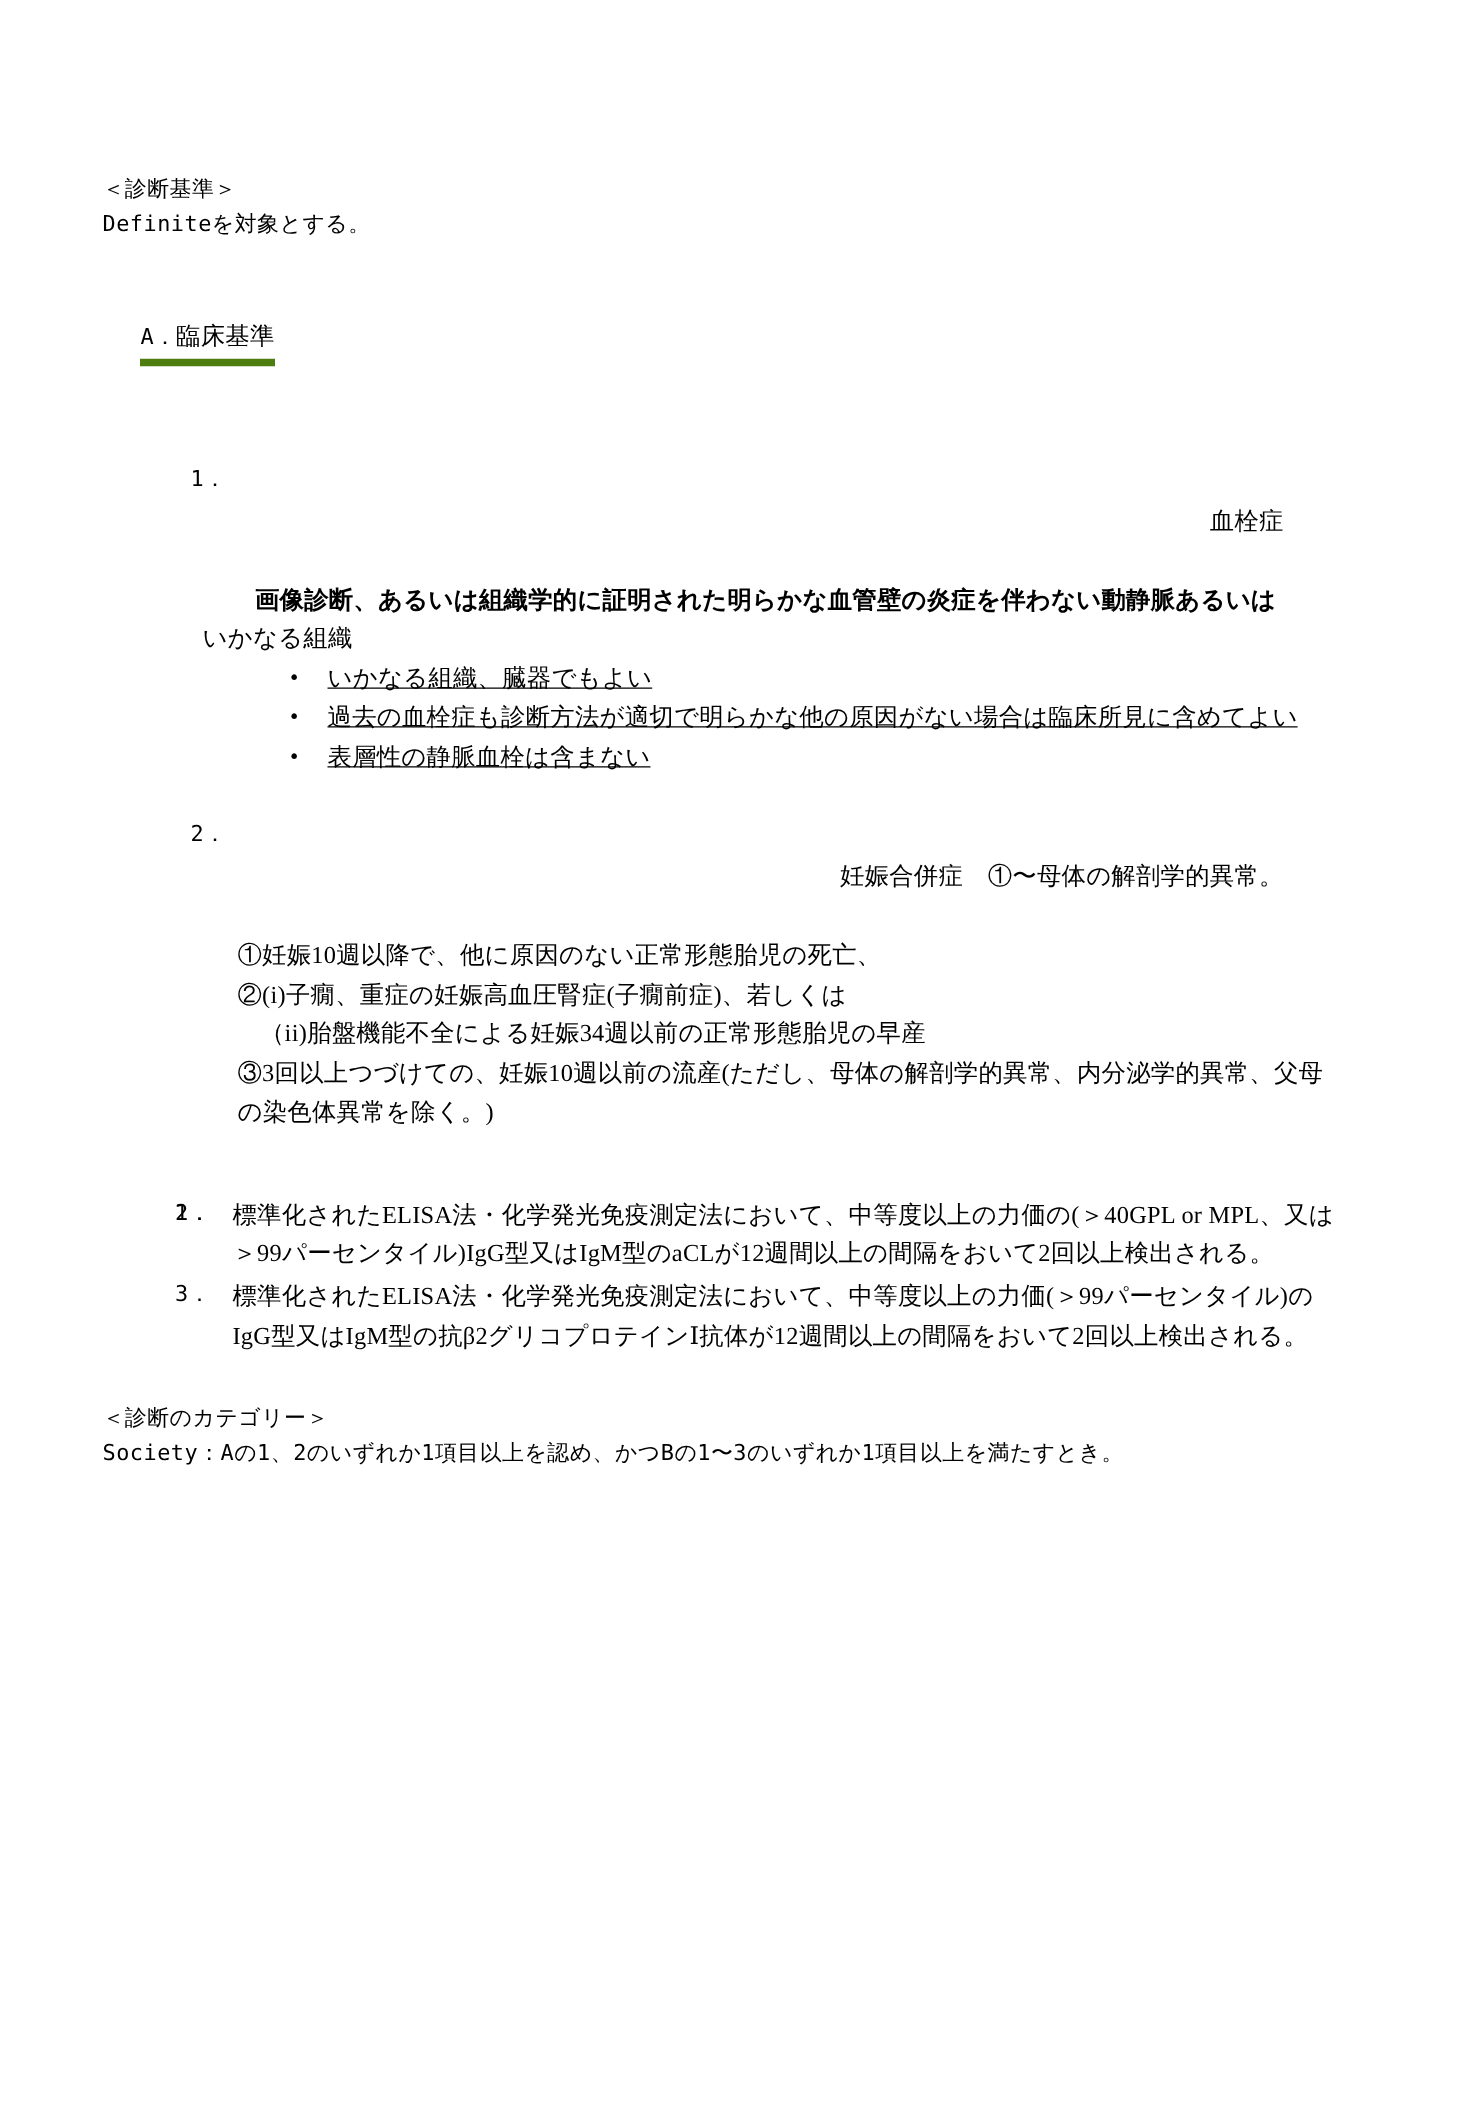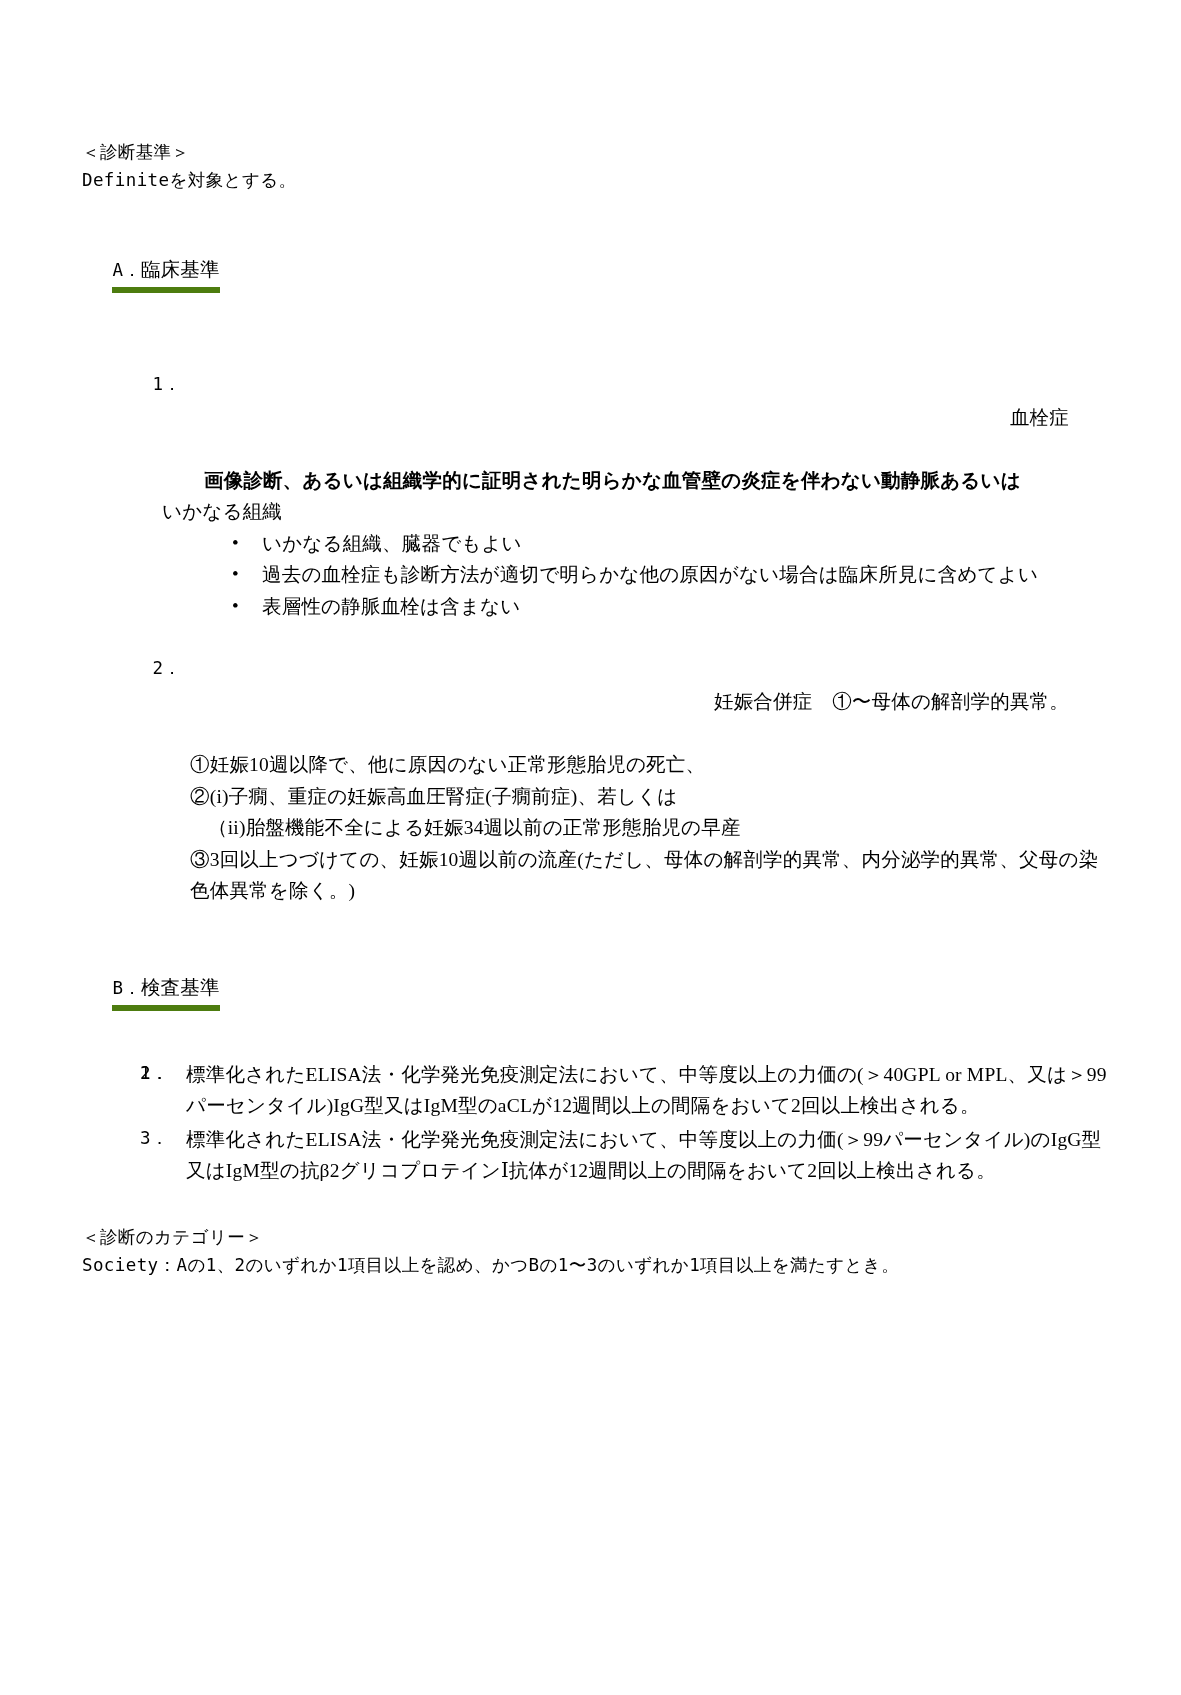--- a/index.html
+++ b/index.html
@@ -10,21 +10,21 @@
   body {
     font-family: "Liberation Serif", "DejaVu Serif", serif;
     color: #000000;
   }
   .page {
     position: relative;
     width: 1181px;
     height: 1695px;
     background: #ffffff;
     box-sizing: border-box;
-    padding: 138px 68px 0 82px;
+    padding: 138px 110px 0 82px;
   }
   .doc {
     font-size: 19.5px;
     line-height: 1.62;
     letter-spacing: 0.2px;
   }
   .line {
     white-space: pre-wrap;
   }
   .mono {
@@ -64,20 +64,21 @@
     vertical-align: top;
     text-align: right;
   }
   .indent-2b { padding-left: 80px; }
   .indent-3 { padding-left: 122px; font-weight: bold; }
 
   ul.bullets {
     list-style: none;
     margin: 0;
     padding: 0 0 0 122px;
+    text-decoration: underline;
   }
   ul.bullets li {
     position: relative;
     padding-left: 58px;
     margin: 0;
   }
   ul.bullets li::before {
     content: "\2022";
     position: absolute;
     left: 28px;
@@ -140,23 +141,20 @@
       <span class="lvl1-num">2．</span><span class="lvl1-body">妊娠合併症　①〜母体の解剖学的異常。</span>
     </div>
 
     <div class="line circ-item">①妊娠10週以降で、他に原因のない正常形態胎児の死亡、</div>
     <div class="line circ-item">②(i)子癇、重症の妊娠高血圧腎症(子癇前症)、若しくは</div>
     <div class="line circ-item" style="padding-left:126px">（ii)胎盤機能不全による妊娠34週以前の正常形態胎児の早産</div>
     <div class="line circ-item" style="text-indent:0">③3回以上つづけての、妊娠10週以前の流産(ただし、母体の解剖学的異常、内分泌学的異常、父母の染色体異常を除く。)</div>
 
     <div class="gap-lg"></div>
 
-    <div class="line">
-      <span class="underline-head"><span class="head-label">B．</span><span class="head-text">検査基準</span></span>
-    </div>
 
     <div class="gap-sm"></div>
 
     <ul class="numlist">
       <li>
         <span class="num">1．</span>
       </li>
       <li>
         <span class="num">2．</span>
         <span>標準化されたELISA法・化学発光免疫測定法において、中等度以上の力価の(＞40GPL or MPL、又は＞99パーセンタイル)IgG型又はIgM型のaCLが12週間以上の間隔をおいて2回以上検出される。</span>

